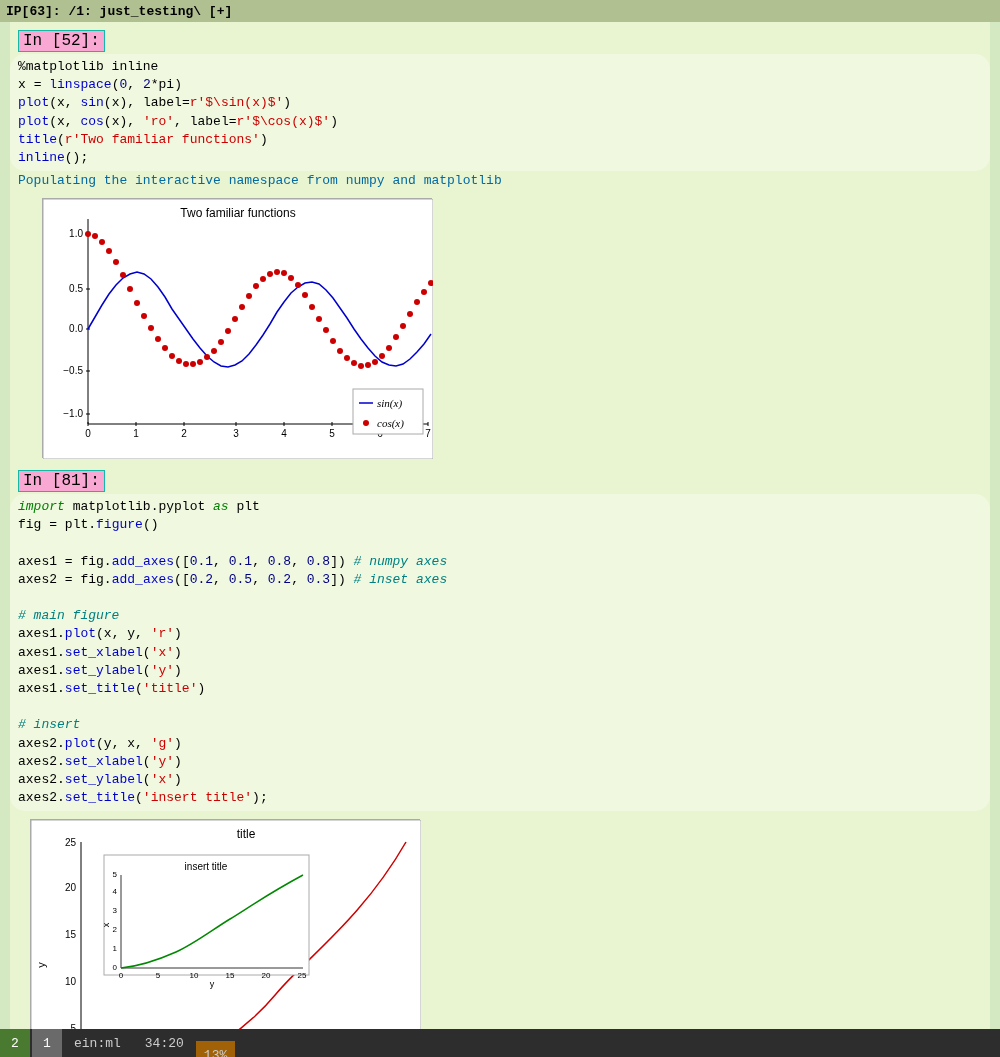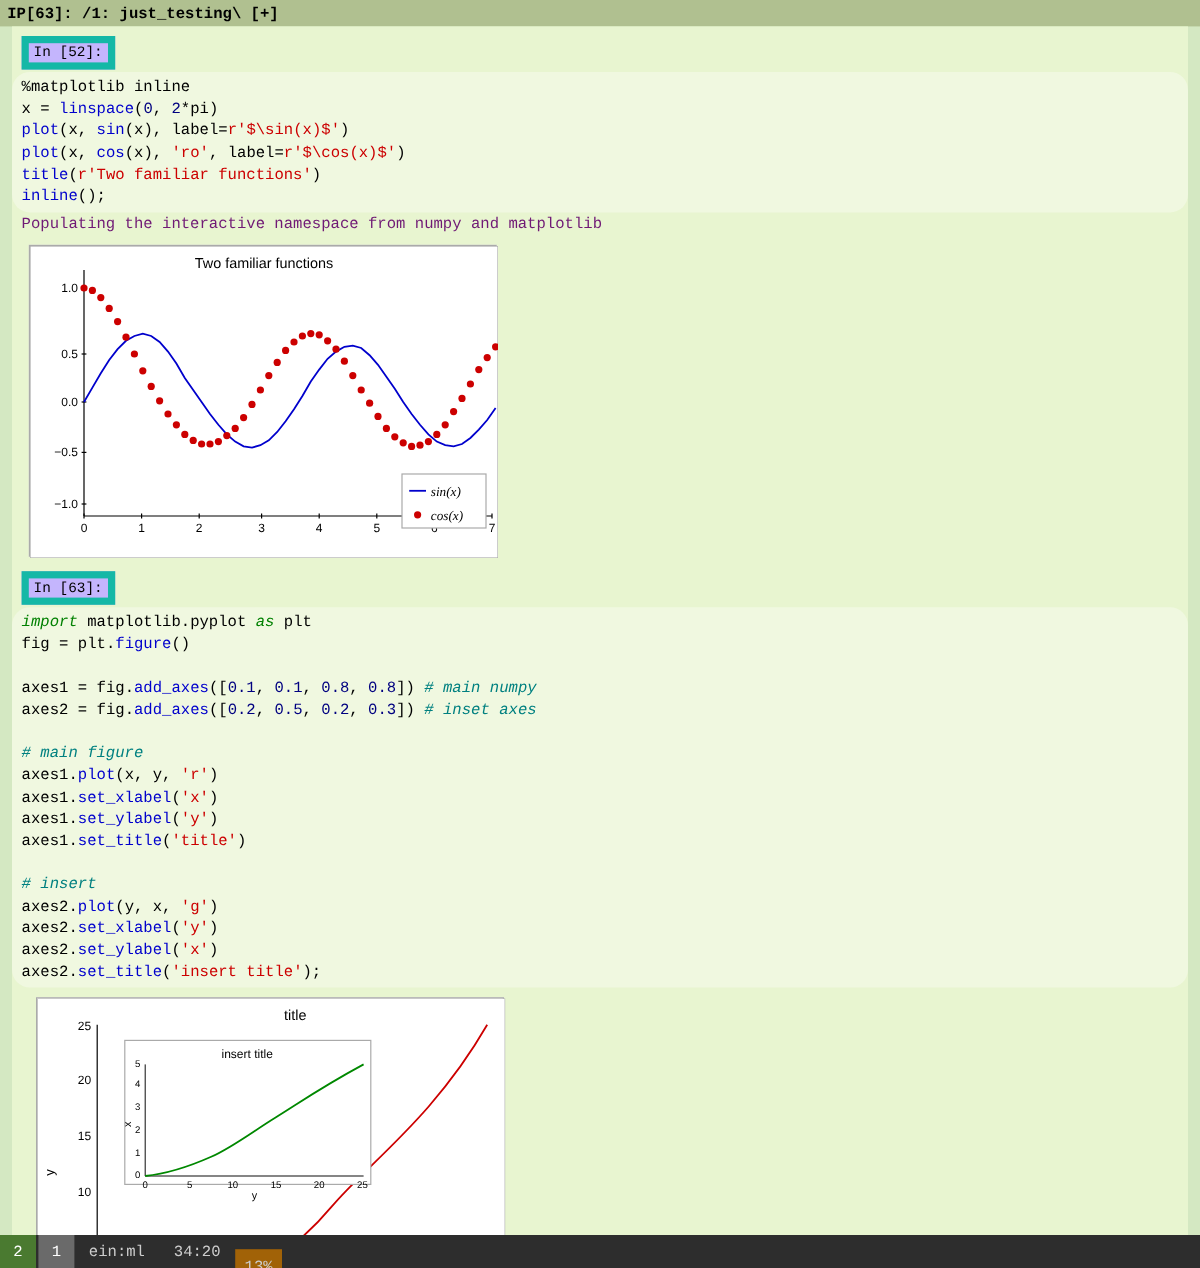--- a/index.html
+++ b/index.html
@@ -33,41 +33,41 @@
     }
 
     
     .cell {
       width: 100%;
       padding: 4px 0;
     }
 
     .cell-in-label {
       display: inline-block;
-      background-color: #c4b5fd;
-      border: 6px solid #14b8a6;
+      background-color: #f9a8d4;
+      border: 1px solid #14b8a6;
       padding: 1px 4px;
-      font-size: 12px;
+      font-size: 16px;
       color: #000;
       margin-bottom: 2px;
     }
 
     .cell-code {
       background-color: #f0f8e0;
       padding: 4px 8px 4px 8px;
       font-size: 13px;
       line-height: 1.4;
       white-space: pre;
       border-radius: 15px;
     }
 
     .cell-output {
       padding: 2px 8px;
       font-size: 13px;
-      color: #701a75;
+      color: #0369a1;
       white-space: pre;
     }
 
     
     .kw { color: #008000; font-style: italic; } 
     .fn { color: #0000cc; } 
     .st { color: #cc0000; } 
     .cm { color: #008080; font-style: italic; } 
     .nb { color: #000080; } 
     .va { color: #000; } 
@@ -157,21 +157,21 @@
     </div>
     <div class="cell-code"><span class="va">%matplotlib inline</span>
 <span class="va">x</span> <span class="op">=</span> <span class="fn">linspace</span>(<span class="nb">0</span>, <span class="nb">2</span><span class="op">*</span><span class="va">pi</span>)
 <span class="fn">plot</span>(<span class="va">x</span>, <span class="fn">sin</span>(<span class="va">x</span>), <span class="va">label</span><span class="op">=</span><span class="st">r'$\sin(x)$'</span>)
 <span class="fn">plot</span>(<span class="va">x</span>, <span class="fn">cos</span>(<span class="va">x</span>), <span class="st">'ro'</span>, <span class="va">label</span><span class="op">=</span><span class="st">r'$\cos(x)$'</span>)
 <span class="fn">title</span>(<span class="st">r'Two familiar functions'</span>)
 <span class="fn">inline</span>();</div>
     <div class="cell-output">Populating the interactive namespace from numpy and matplotlib</div>
   </div>
 
-  <div class="chart-container" style="width: 390px; height: 260px; margin-left: 14px;">
+  <div class="chart-container" style="width: 390px; height: 260px; margin-left: 32px;">
     <svg width="390" height="260">
 
       <rect x="0" y="0" width="390" height="260" fill="white" stroke="#aaa"></rect>
 
       <text x="195" y="18" text-anchor="middle" font-size="12" font-family="sans-serif">Two familiar functions</text>
 
       <line x1="45" y1="20" x2="45" y2="225" stroke="#000" stroke-width="1"></line>
       <line x1="45" y1="225" x2="385" y2="225" stroke="#000" stroke-width="1"></line>
 
       <text x="40" y="38" text-anchor="end" font-size="10" font-family="sans-serif">1.0</text>
@@ -267,26 +267,26 @@
       <line x1="316" y1="204" x2="330" y2="204" stroke="#0000cc" stroke-width="1.5"></line>
       <text x="334" y="208" font-size="11" font-family="serif" font-style="italic">sin(x)</text>
 
       <circle cx="323" cy="224" r="3" fill="#cc0000"></circle>
       <text x="334" y="228" font-size="11" font-family="serif" font-style="italic">cos(x)</text>
     </svg>
   </div>
 
   <div class="cell">
     <div style="padding: 4px 8px 0 8px;">
-      <span class="cell-in-label">In [63]:</span>
+      <span class="cell-in-label">In [81]:</span>
     </div>
     <div class="cell-code"><span class="kw">import</span> <span class="va">matplotlib.pyplot</span> <span class="kw">as</span> <span class="va">plt</span>
 <span class="va">fig</span> <span class="op">=</span> <span class="va">plt</span>.<span class="fn">figure</span>()
 
-<span class="va">axes1</span> <span class="op">=</span> <span class="va">fig</span>.<span class="fn">add_axes</span>([<span class="nb">0.1</span>, <span class="nb">0.1</span>, <span class="nb">0.8</span>, <span class="nb">0.8</span>]) <span class="cm"># main numpy</span>
+<span class="va">axes1</span> <span class="op">=</span> <span class="va">fig</span>.<span class="fn">add_axes</span>([<span class="nb">0.1</span>, <span class="nb">0.1</span>, <span class="nb">0.8</span>, <span class="nb">0.8</span>]) <span class="cm"># numpy axes</span>
 <span class="va">axes2</span> <span class="op">=</span> <span class="va">fig</span>.<span class="fn">add_axes</span>([<span class="nb">0.2</span>, <span class="nb">0.5</span>, <span class="nb">0.2</span>, <span class="nb">0.3</span>]) <span class="cm"># inset axes</span>
 
 <span class="cm"># main figure</span>
 <span class="va">axes1</span>.<span class="fn">plot</span>(<span class="va">x</span>, <span class="va">y</span>, <span class="st">'r'</span>)
 <span class="va">axes1</span>.<span class="fn">set_xlabel</span>(<span class="st">'x'</span>)
 <span class="va">axes1</span>.<span class="fn">set_ylabel</span>(<span class="st">'y'</span>)
 <span class="va">axes1</span>.<span class="fn">set_title</span>(<span class="st">'title'</span>)
 
 <span class="cm"># insert</span>
 <span class="va">axes2</span>.<span class="fn">plot</span>(<span class="va">y</span>, <span class="va">x</span>, <span class="st">'g'</span>)

